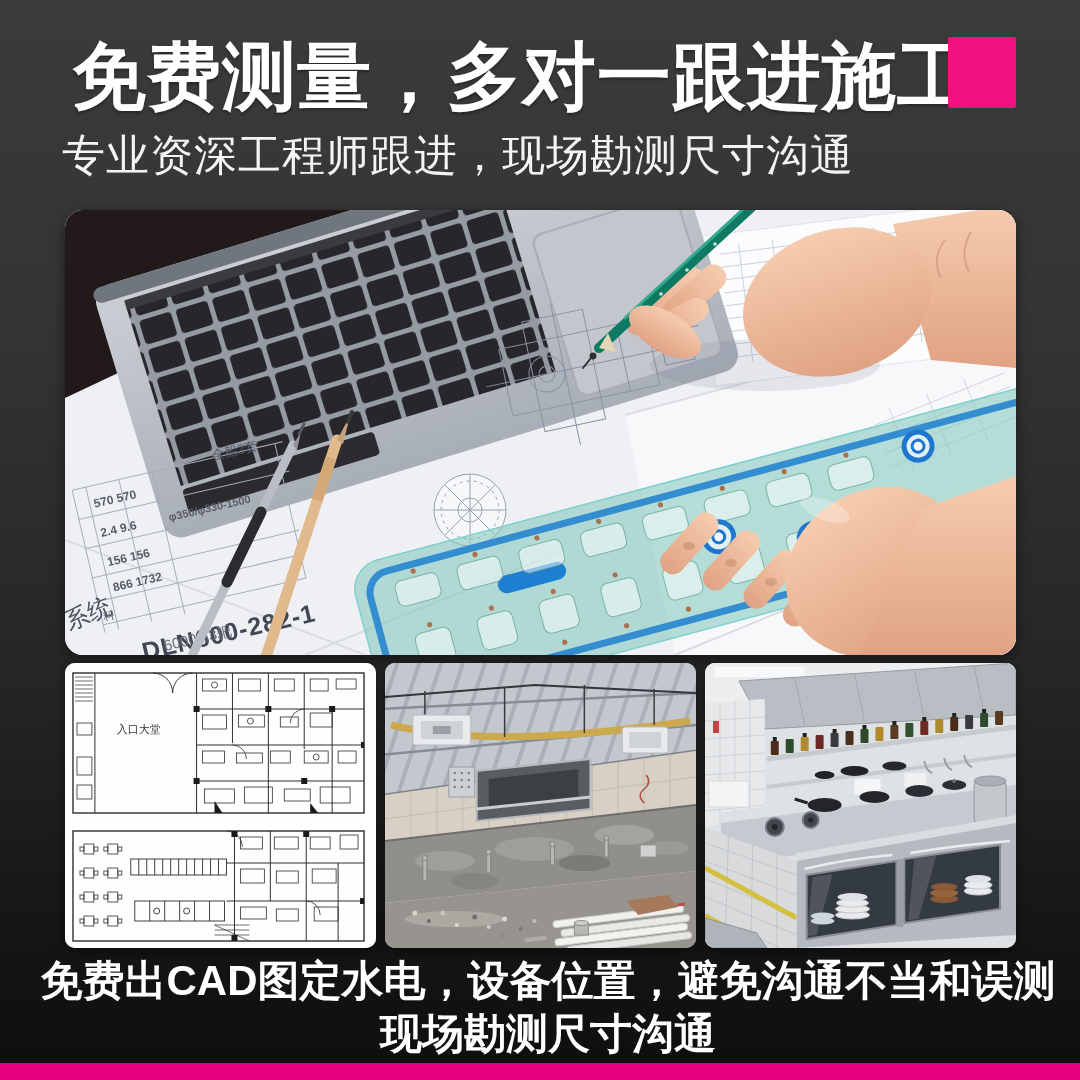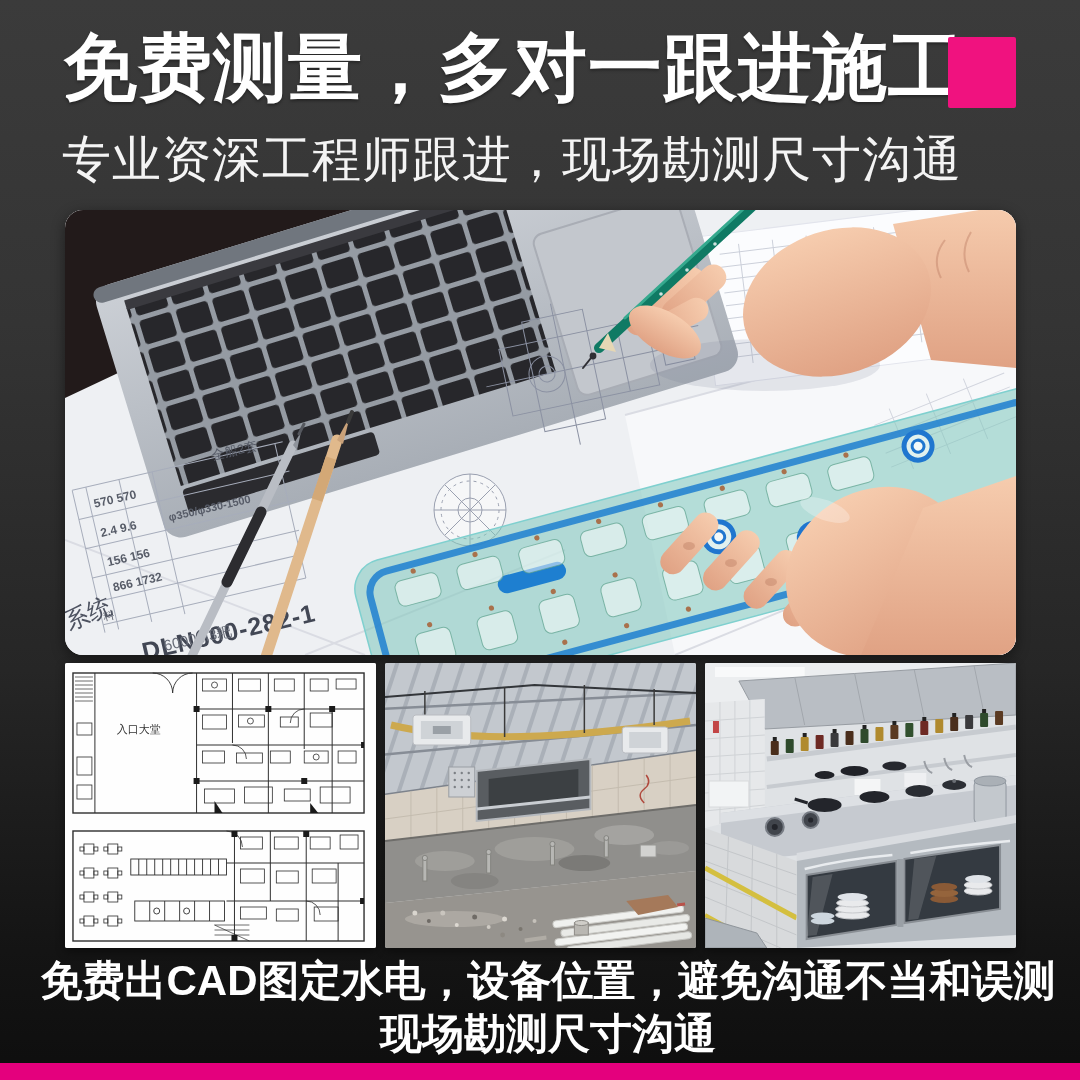--- a/index.html
+++ b/index.html
@@ -1,29 +1,29 @@
 <!DOCTYPE html>
 <html><head>
 <meta charset="utf-8">
 <style>
   html,body{margin:0;padding:0;background:#000;}
   body{width:1080px;height:1080px;overflow:hidden;
        font-family:"Liberation Sans","DejaVu Sans",sans-serif;}
   .page{position:relative;width:1080px;height:1080px;
         background:linear-gradient(180deg,#3b3b3b 0%,#343434 30%,#262626 62%,#141414 88%,#0e0e0e 100%);}
-  .title{position:absolute;left:60px;top:24px;margin:3px;
+  .title{position:absolute;left:60px;top:24px;margin:12px;
          font-size:74px;font-weight:bold;color:#ffffff;letter-spacing:1px;line-height:1.12;
          text-shadow:0 2px 3px rgba(0,0,0,.35);white-space:nowrap;}
   .accent-square{position:absolute;left:948px;top:37px;width:68px;height:71px;border-radius:2px;}
-  .subtitle{position:absolute;left:62px;top:127px;font-size:49px;font-weight:500;
+  .subtitle{position:absolute;left:62px;top:127px;font-size:43px;font-weight:500;
             color:#f4f4f4;letter-spacing:1px;white-space:nowrap;}
   .hero{position:absolute;left:65px;top:210px;width:951px;height:445px;border-radius:18px;
         overflow:hidden;background:#eef0f3;box-shadow:0 4px 14px rgba(0,0,0,.45);}
   .gallery{position:absolute;left:65px;top:663px;width:951px;height:285px;display:flex;gap:9px;}
-  .ph{flex:1;border-radius:2px;overflow:hidden;background:#d8d8d8;box-shadow:0 3px 10px rgba(0,0,0,.45);}
+  .ph{flex:1;border-radius:10px;overflow:hidden;background:#d8d8d8;box-shadow:0 3px 10px rgba(0,0,0,.45);}
   .ph svg,.hero svg{display:block;width:100%;height:100%;}
   .footer{position:absolute;left:0;top:954px;width:1080px;text-align:center;color:#ffffff;
           font-size:42px;font-weight:bold;line-height:53px;letter-spacing:0px;margin-left:8px;}
   .bottom-bar{position:absolute;left:0;top:1063px;width:1080px;height:17px;}
   svg text{font-family:"Liberation Sans","DejaVu Sans",sans-serif;}
 </style>
 </head>
 <body>
 
 <div class="page">

